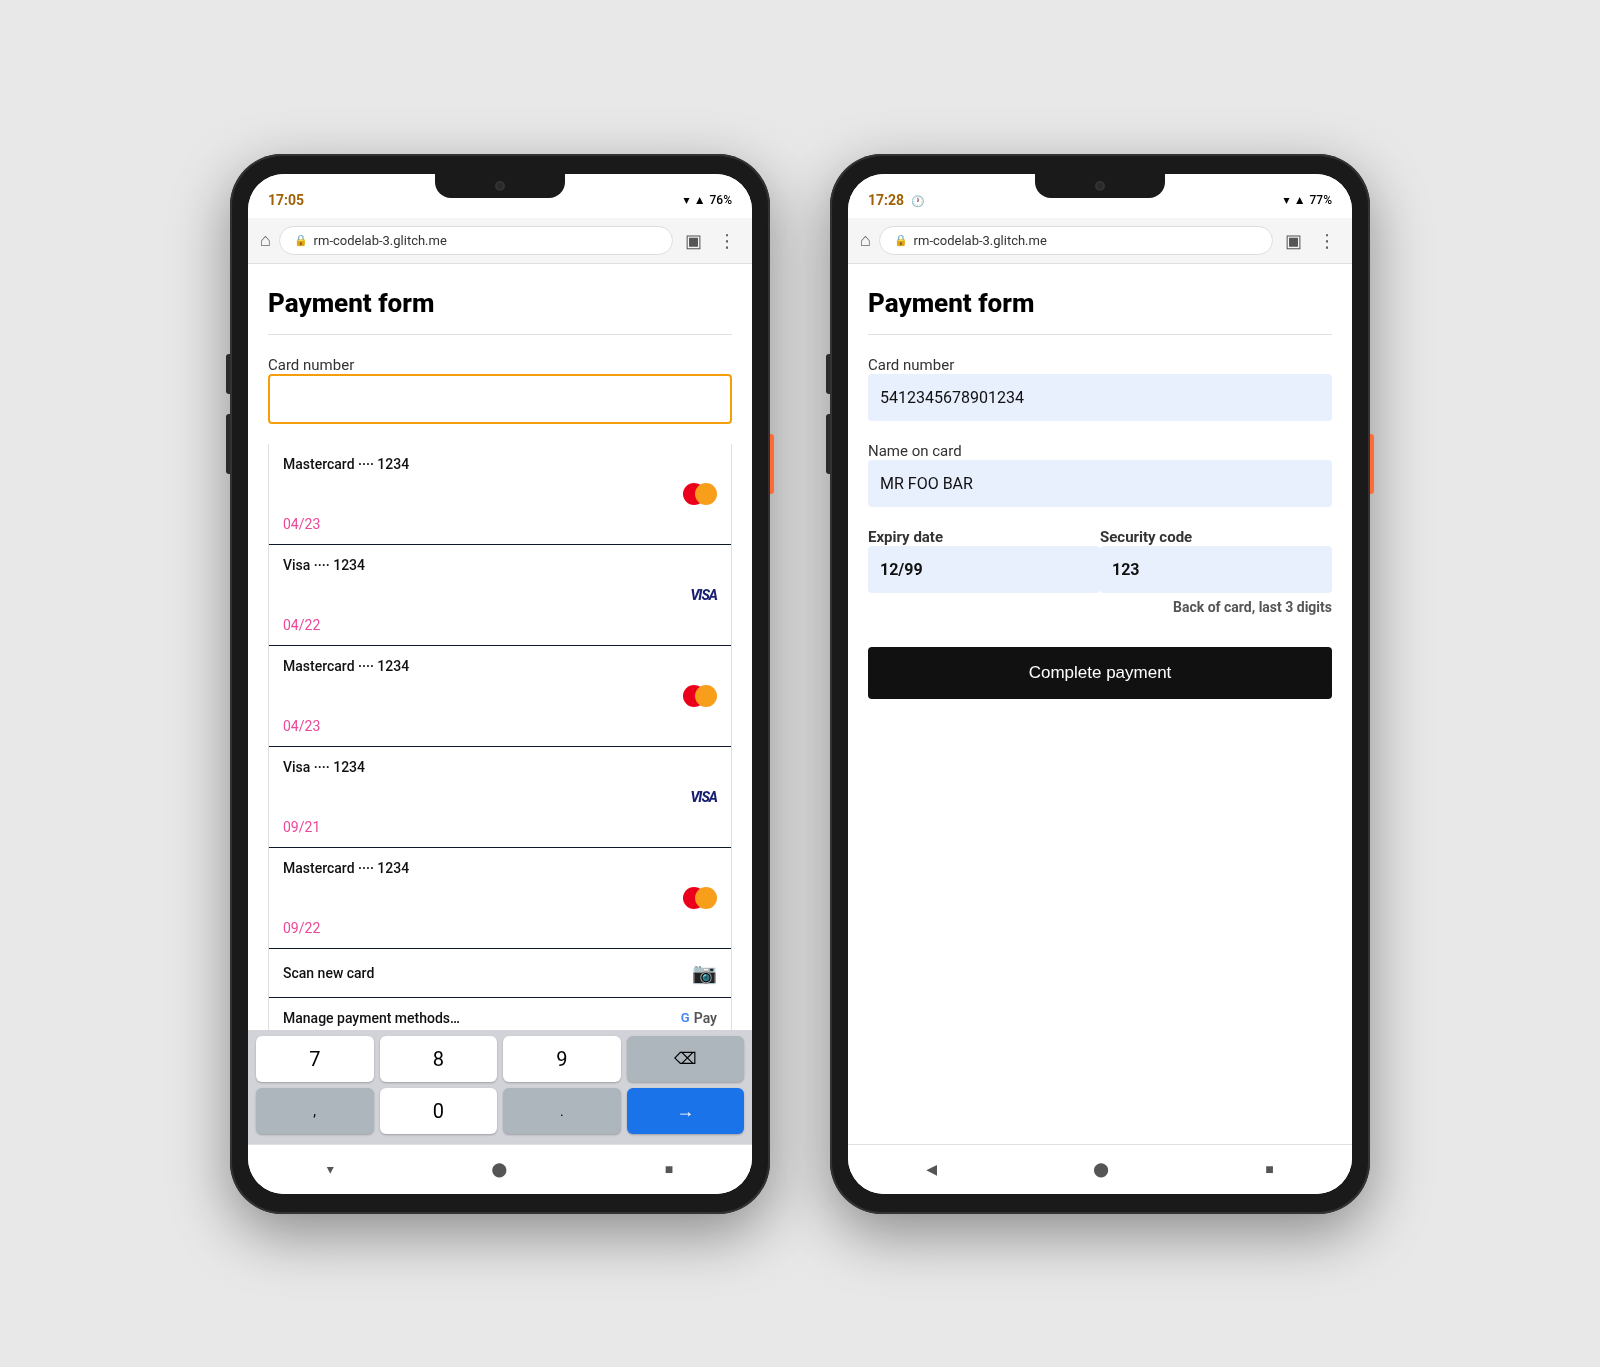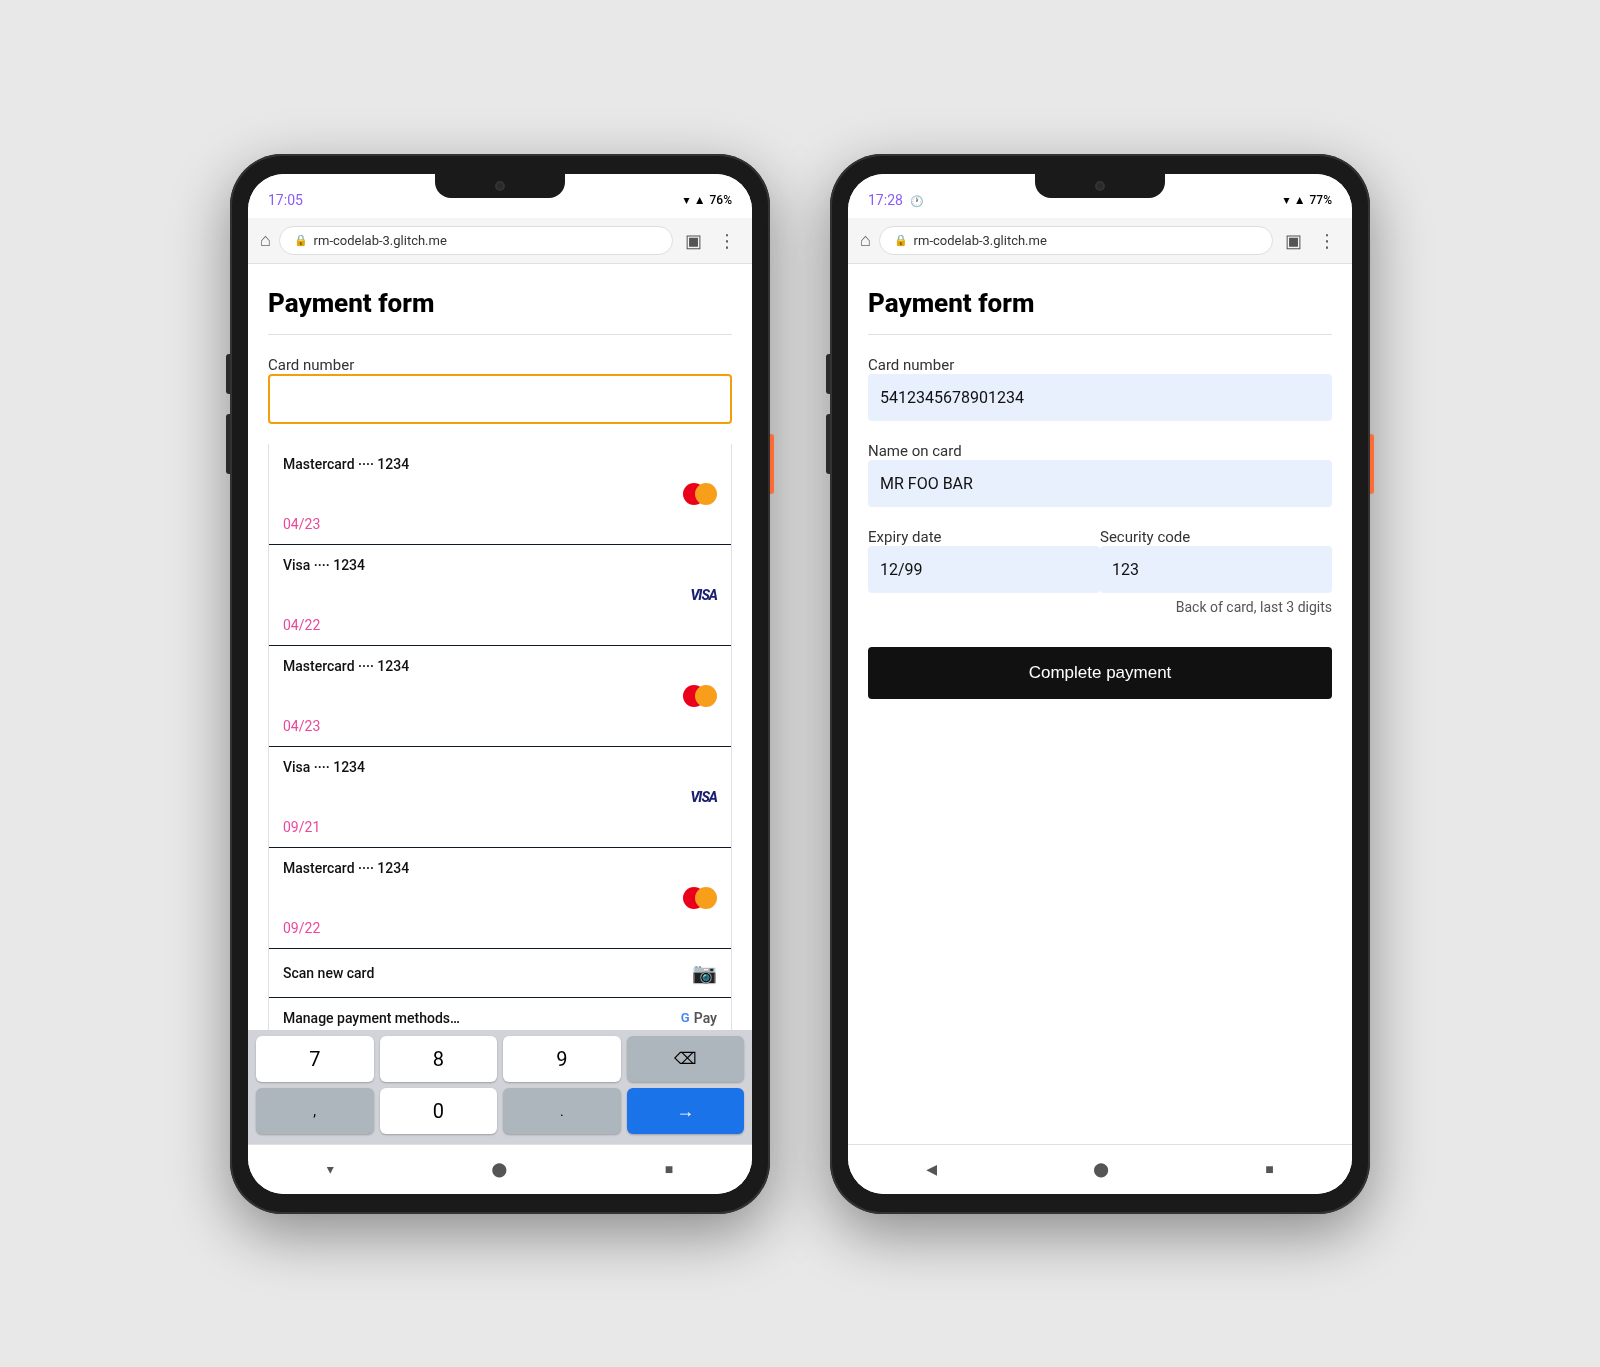--- a/index.html
+++ b/index.html
@@ -111,22 +111,22 @@
       right: 0;
       height: 44px;
       display: flex;
       align-items: center;
       justify-content: space-between;
       padding: 8px 20px 0;
     }
 
     .status-time {
       font-size: 14px;
-      font-weight: 400;
-      color: #8b5cf6;
+      font-weight: 700;
+      color: #a16207;
     }
 
     .status-icons {
       display: flex;
       align-items: center;
       gap: 4px;
       font-size: 12px;
       color: #000;
     }
 
@@ -359,20 +359,21 @@
       border: none;
       border-radius: 4px;
       padding: 14px 12px;
       font-size: 16px;
       color: #111;
       margin-bottom: 0;
     }
 
     .form-row {
       display: flex;
+      font-weight: bold;
     }
 
     .form-col {
       flex: 1;
     }
 
     .complete-btn {
       width: 100%;
       background: #111;
       color: #fff;

